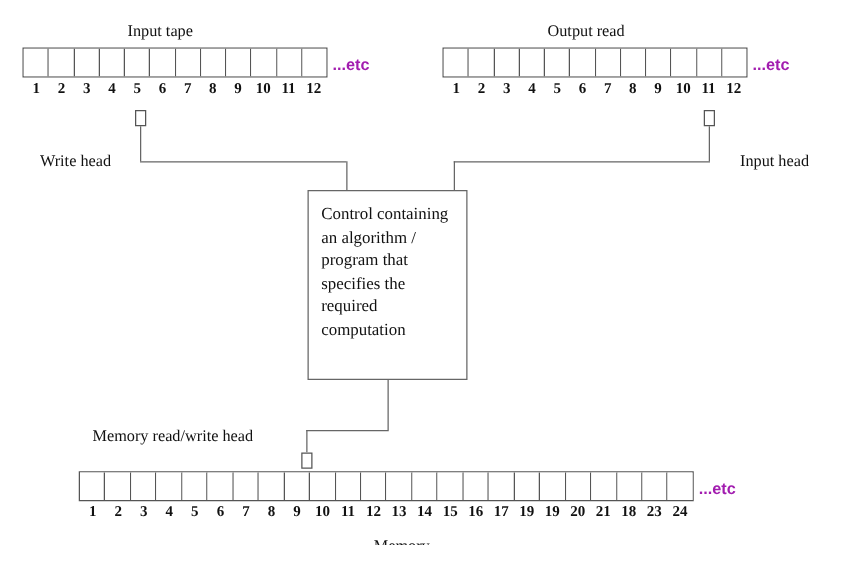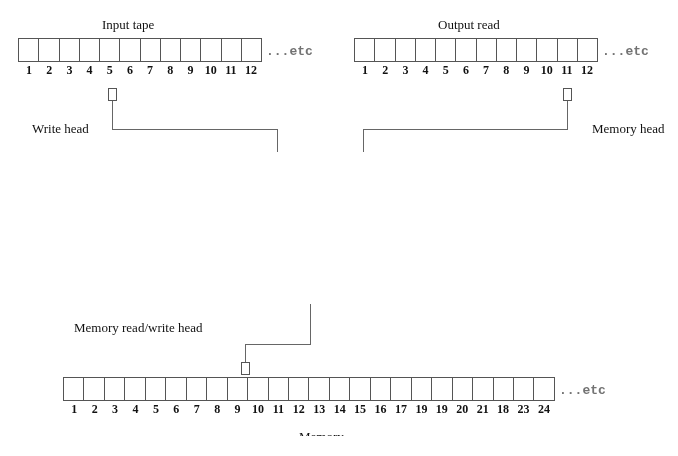--- a/index.html
+++ b/index.html
@@ -19,24 +19,24 @@
   .lbl {
     position: absolute;
     font-family: "Liberation Serif", "DejaVu Serif", serif;
     font-size: 13px;
     color: #111111;
     white-space: nowrap;
     line-height: 1;
   }
   .etc {
     position: absolute;
-    font-family: Liberation Mono, monospace;
+    font-family: Liberation Sans, sans-serif;
     font-size: 13px;
     font-weight: bold;
-    color: #737373;
+    color: #a21caf;
     white-space: nowrap;
     line-height: 1;
   }
   
   .tape {
     position: absolute;
     display: flex;
     border: 1px solid #555555;
     box-sizing: content-box;
     background: #ffffff;
@@ -170,34 +170,42 @@
       <div class="tick" style="flex: 1 1 0px;">9</div>
       <div class="tick" style="flex: 1 1 0px;">10</div>
       <div class="tick" style="flex: 1 1 0px;">11</div>
       <div class="tick" style="flex: 1 1 0px;">12</div>
     </div>
 
   <div class="etc" id="output-tape-etc" style="left:602px; top:45px;">...etc</div>
 
   <div class="head" id="write-head-marker" style="left:563px; top:88px; width:9px; height:13px;"></div>
 
-  <div class="lbl" id="write-head-label" style="left:592px; top:122px;">Memory head</div>
+  <div class="lbl" id="write-head-label" style="left:592px; top:122px;">Input head</div>
 
   <div class="seg-v" style="left:567px; top:101px; height:28px;"></div>
   <div class="seg-h" style="left:363px; top:129px; width:205px;"></div>
   <div class="seg-v" style="left:363px; top:129px; height:23px;"></div>
 
+  <div id="control-box" style="left:246px; top:152px; width:128px; height:152px;">
+    <div class="ctext">Control containing</div>
+    <div class="ctext">an algorithm /</div>
+    <div class="ctext">program that</div>
+    <div class="ctext">specifies the</div>
+    <div class="ctext">required</div>
+    <div class="ctext">computation</div>
+  </div>
 
   <div class="seg-v" style="left:310px; top:304px; height:40px;"></div>
   <div class="seg-h" style="left:245px; top:344px; width:66px;"></div>
   <div class="seg-v" style="left:245px; top:344px; height:18px;"></div>
 
   <div class="head" id="memory-head-marker" style="left:241px; top:362px; width:9px; height:13px;"></div>
 
-  <div class="lbl" id="memory-head-label" style="left:74px; top:321px;">Memory read/write head</div>
+  <div class="lbl" id="memory-head-label" style="left:74px; top:342px;">Memory read/write head</div>
 
   <div class="tape" id="memory-tape" style="left:63px; top:377px; width:490px; height:22px;">
       <div class="cell" style="flex: 1 1 0px;"></div>
       <div class="cell" style="flex: 1 1 0px;"></div>
       <div class="cell" style="flex: 1 1 0px;"></div>
       <div class="cell" style="flex: 1 1 0px;"></div>
       <div class="cell" style="flex: 1 1 0px;"></div>
       <div class="cell" style="flex: 1 1 0px;"></div>
       <div class="cell" style="flex: 1 1 0px;"></div>
       <div class="cell" style="flex: 1 1 0px;"></div>

